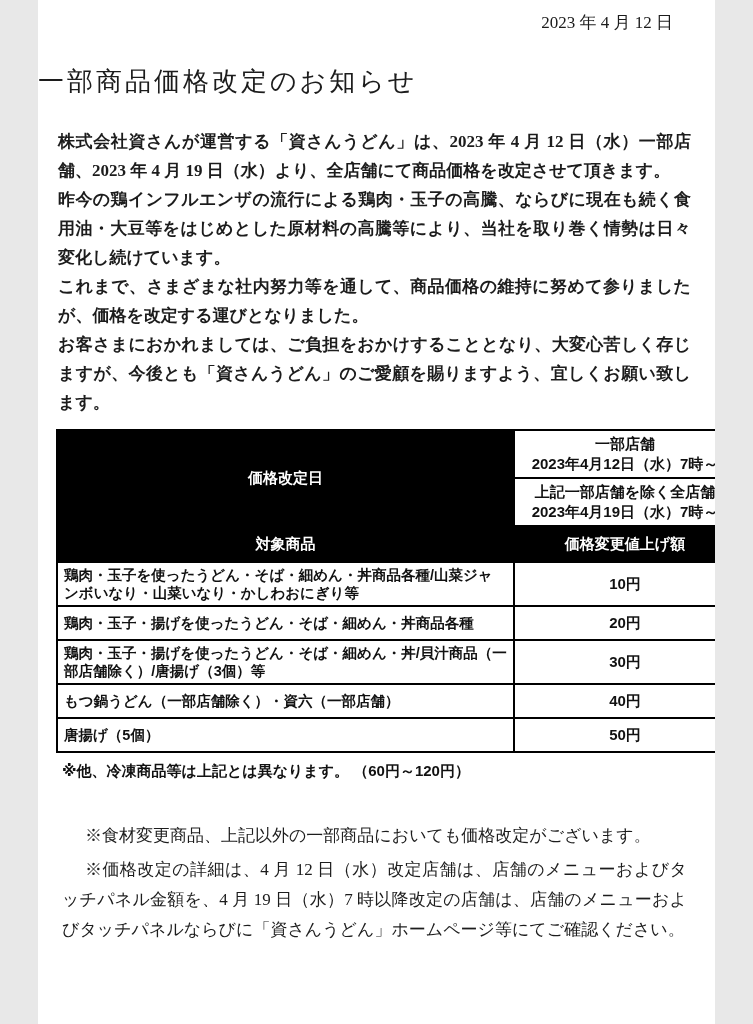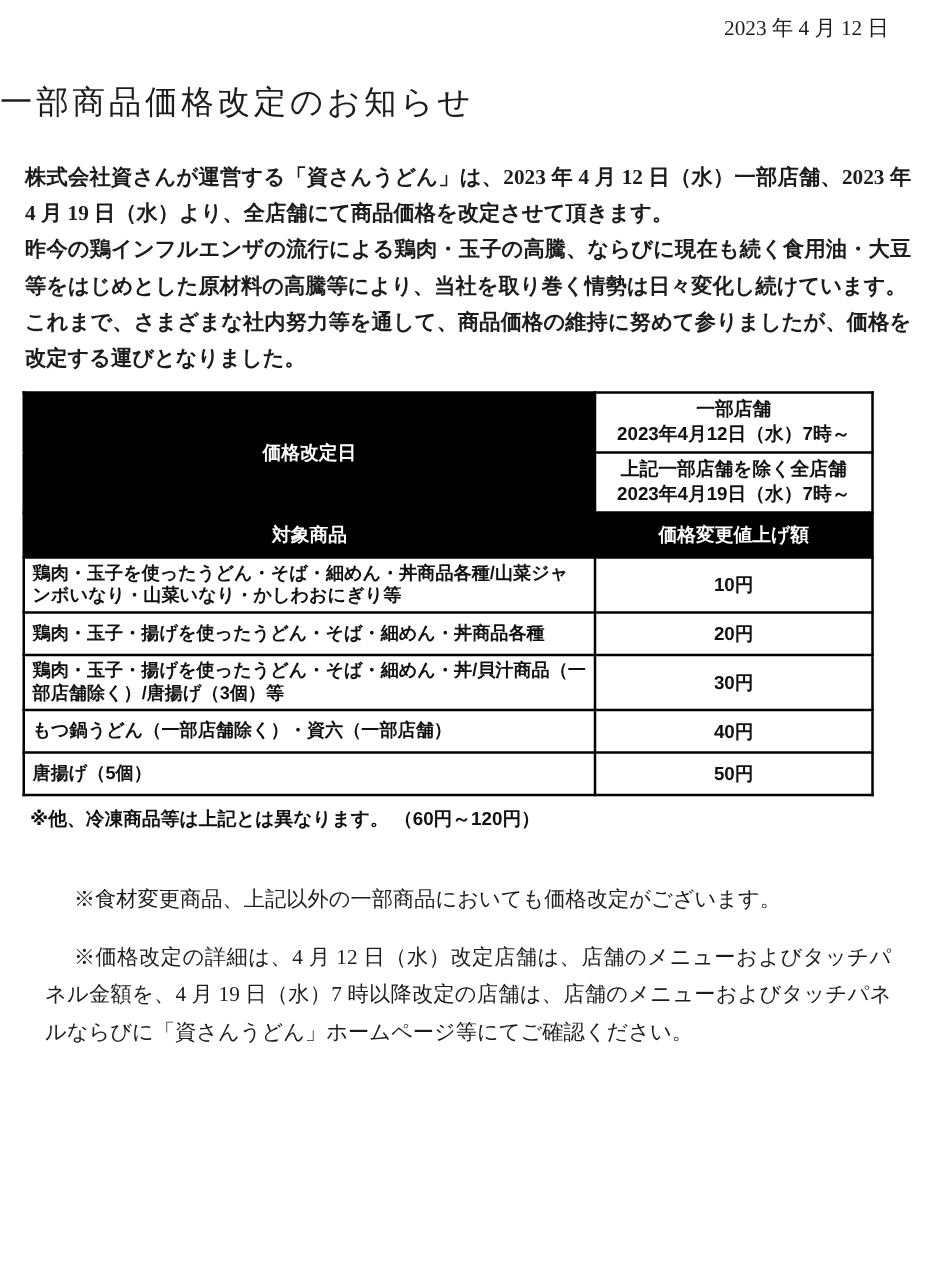--- a/index.html
+++ b/index.html
@@ -1,19 +1,19 @@
 <!DOCTYPE html>
 <html lang="ja"><head>
 <meta charset="utf-8">
 <style>
   * { margin: 0; padding: 0; box-sizing: border-box; }
   html, body { background: #e8e8e8; }
   .page {
     position: relative;
-    width: 753px;
+    width: 677px;
     height: 1024px;
     margin: 0 auto;
     background: #ffffff;
     color: #1c1c1c;
     font-family: "Liberation Serif", "DejaVu Serif", serif;
     overflow: hidden;
   }
   .doc-header {
     padding: 8px 42px 0 0;
     text-align: right;
@@ -84,37 +84,38 @@
     font-size: 15px;
     color: #111;
   }
   .footnotes {
     margin-top: 40px;
     padding: 0 24px 0 20px;
     font-size: 17px;
     line-height: 30px;
     text-align: justify;
   }
-  .footnotes p { text-indent: 1.35em; margin: 16px; }
+  .footnotes p { text-indent: 1.35em; margin: 4px; }
 </style>
 </head>
 <body>
 
 <div class="page">
 
   <div class="doc-header">
     <div>2023 年 4 月 12 日</div>
   </div>
 
   <h1 class="doc-title">一部商品価格改定のお知らせ</h1>
 
   <div class="doc-body">
     <p>株式会社資さんが運営する「資さんうどん」は、2023 年 4 月 12 日（水）一部店舗、2023 年 4 月 19 日（水）より、全店舗にて商品価格を改定させて頂きます。</p>
     <p>昨今の鶏インフルエンザの流行による鶏肉・玉子の高騰、ならびに現在も続く食用油・大豆等をはじめとした原材料の高騰等により、当社を取り巻く情勢は日々変化し続けています。</p>
     <p>これまで、さまざまな社内努力等を通して、商品価格の維持に努めて参りましたが、価格を改定する運びとなりました。</p>
+    <p>お客さまにおかれましては、ご負担をおかけすることとなり、大変心苦しく存じますが、今後とも「資さんうどん」のご愛顧を賜りますよう、宜しくお願い致します。</p>
   </div>
 
   <table class="price-table">
     <colgroup>
       <col style="width:457px">
       <col style="width:222px">
     </colgroup>
     <tbody>
       <tr>
         <td class="th-black revision-label" rowspan="2">価格改定日</td>

